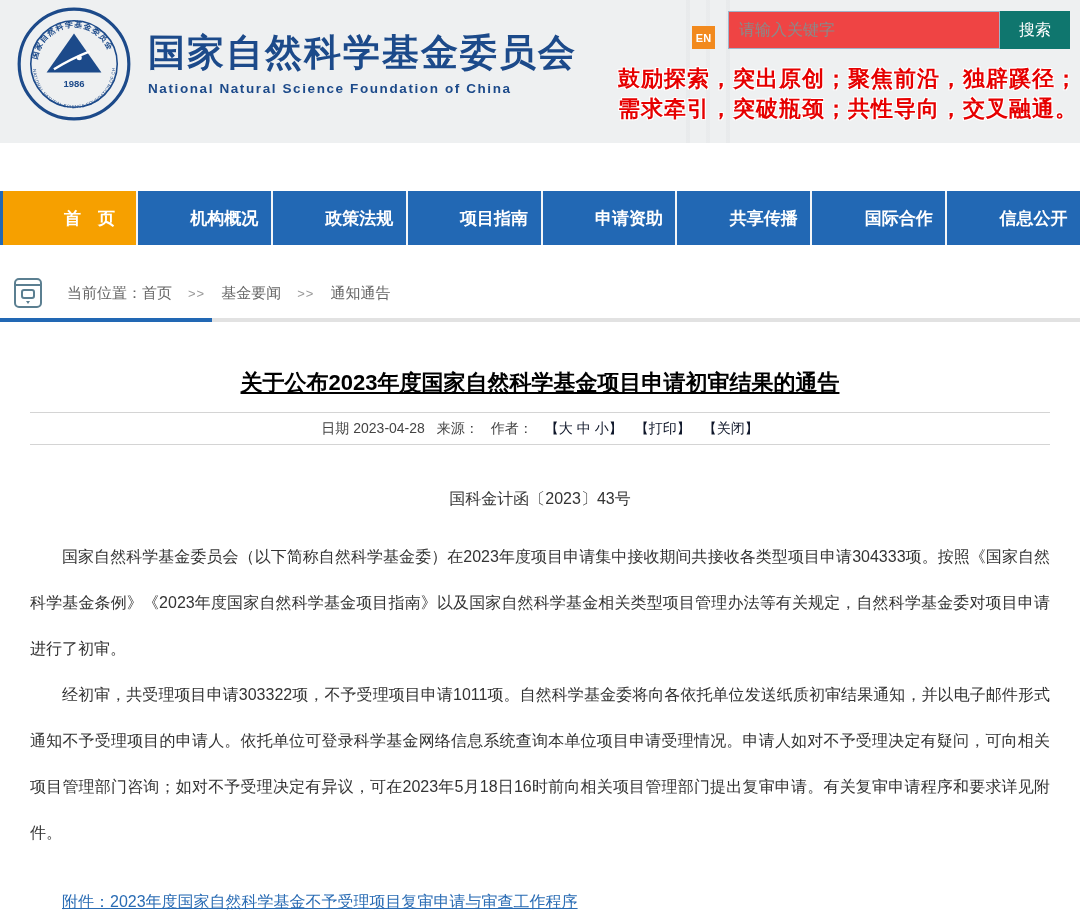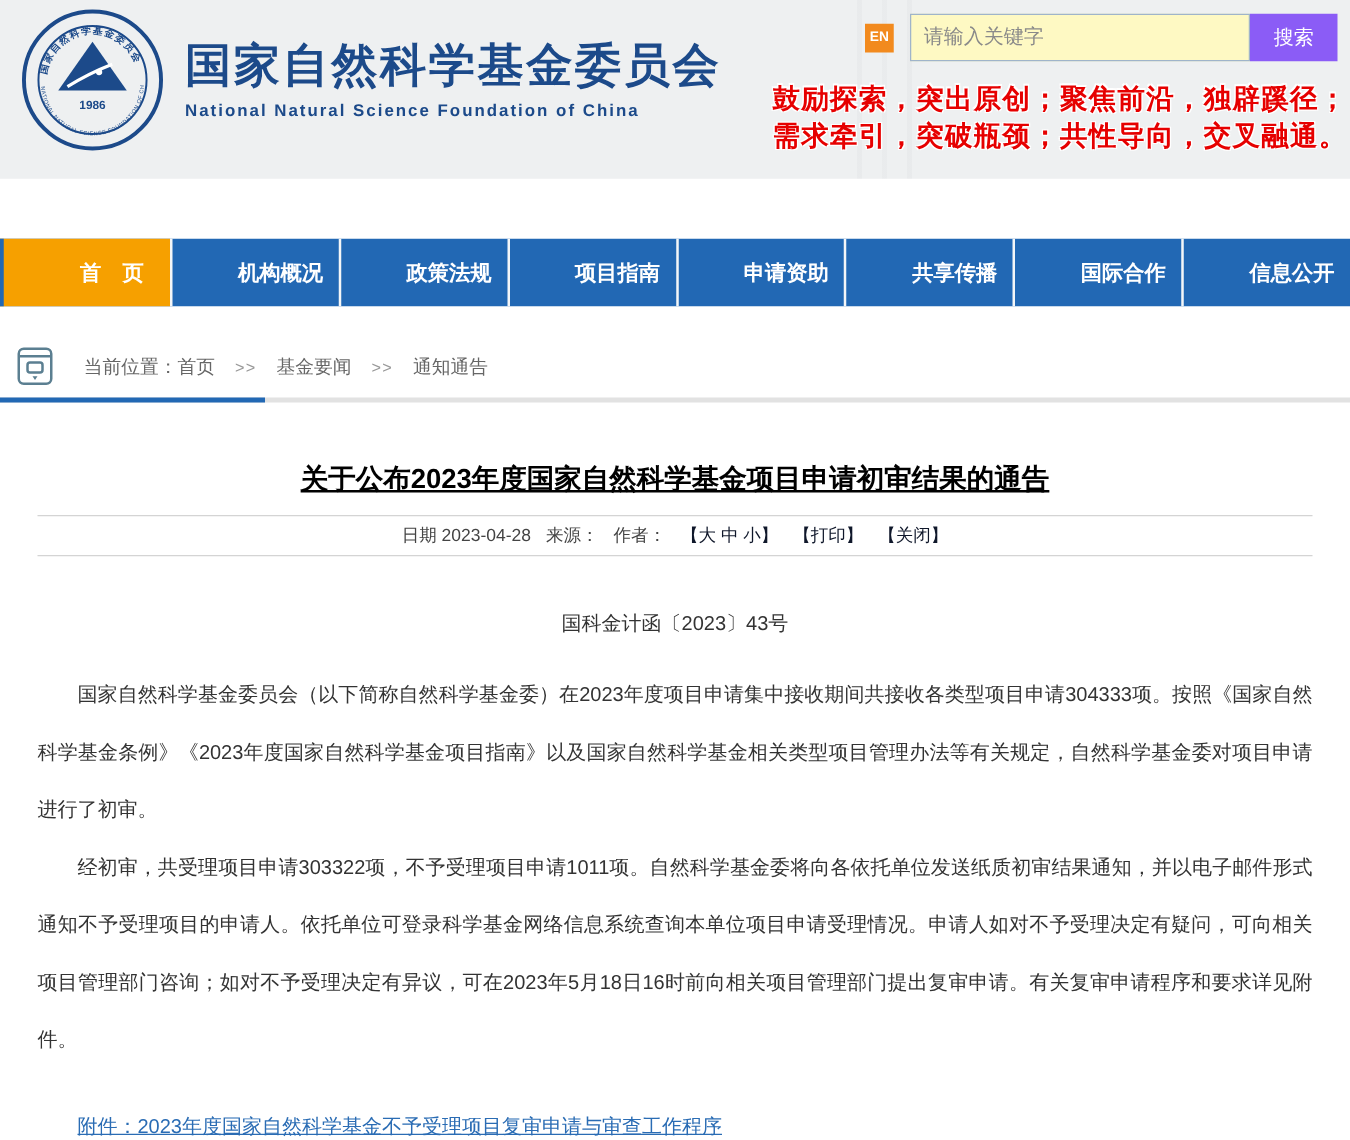--- a/index.html
+++ b/index.html
@@ -11,27 +11,27 @@
   .header-art { position:absolute; right:0; top:0; width:400px; height:143px; opacity:.45;
     background:
       linear-gradient(90deg, transparent 0 6px, #e2e4e6 6px 10px, transparent 10px 26px, #e4e6e8 26px 30px, transparent 30px 46px, #e2e4e6 46px 50px, transparent 50px);
   }
   .logo-wrap { position:absolute; left:16px; top:6px; display:flex; align-items:center; cursor:pointer; }
   .emblem { width:116px; height:116px; }
   .logo-text { margin-left:16px; color:#1c4a8a; }
   .logo-cn { font-size:37px; font-weight:bold; letter-spacing:2px; line-height:1.15; }
   .logo-en { font-size:13.5px; font-weight:bold; letter-spacing:1.6px; margin-top:7px; }
 
-  .search-row { position:absolute; top:11px; right:10px; display:flex; align-items:center; }
+  .search-row { position:absolute; top:11px; right:10px; display:flex; align-items:flex-end; }
   .en-badge { width:23px; height:23px; background:#f28a1e; color:#fff; font-size:11px; font-weight:bold;
               display:flex; align-items:center; justify-content:center; margin-right:13px; cursor:pointer; }
-  .search-input { width:272px; height:38px; border:1px solid #9fb4ca; background:#fef9c3; outline:none;
+  .search-input { width:272px; height:38px; border:1px solid #9fb4ca; background:#ef4444; outline:none;
                   padding:0 10px; font-size:16px; color:#333; font-family:"Liberation Sans",sans-serif; }
   .search-input::placeholder { color:#8a8a8a; }
-  .search-btn { width:70px; height:38px; border:none; background:#8b5cf6; color:#fff; font-size:16px;
+  .search-btn { width:70px; height:38px; border:none; background:#0f766e; color:#fff; font-size:16px;
                 cursor:pointer; font-family:"Liberation Sans",sans-serif; }
 
   .slogan { position:absolute; right:2px; top:64px; text-align:right; color:#e60000; font-weight:bold;
             font-size:22px; line-height:30px; letter-spacing:1px;
             text-shadow:-1px -1px 0 #fff, 1px -1px 0 #fff, -1px 1px 0 #fff, 1px 1px 0 #fff; }
 
   
   .main-nav { margin-top:48px; width:1080px; height:54px; background:#2268b4; display:flex; }
   .nav-item { flex:1 1 0; display:flex; align-items:center; justify-content:center; color:#fff;
               font-size:17px; font-weight:bold; cursor:pointer; border-left:2px solid #f4f6f8;padding-left:40px; }

